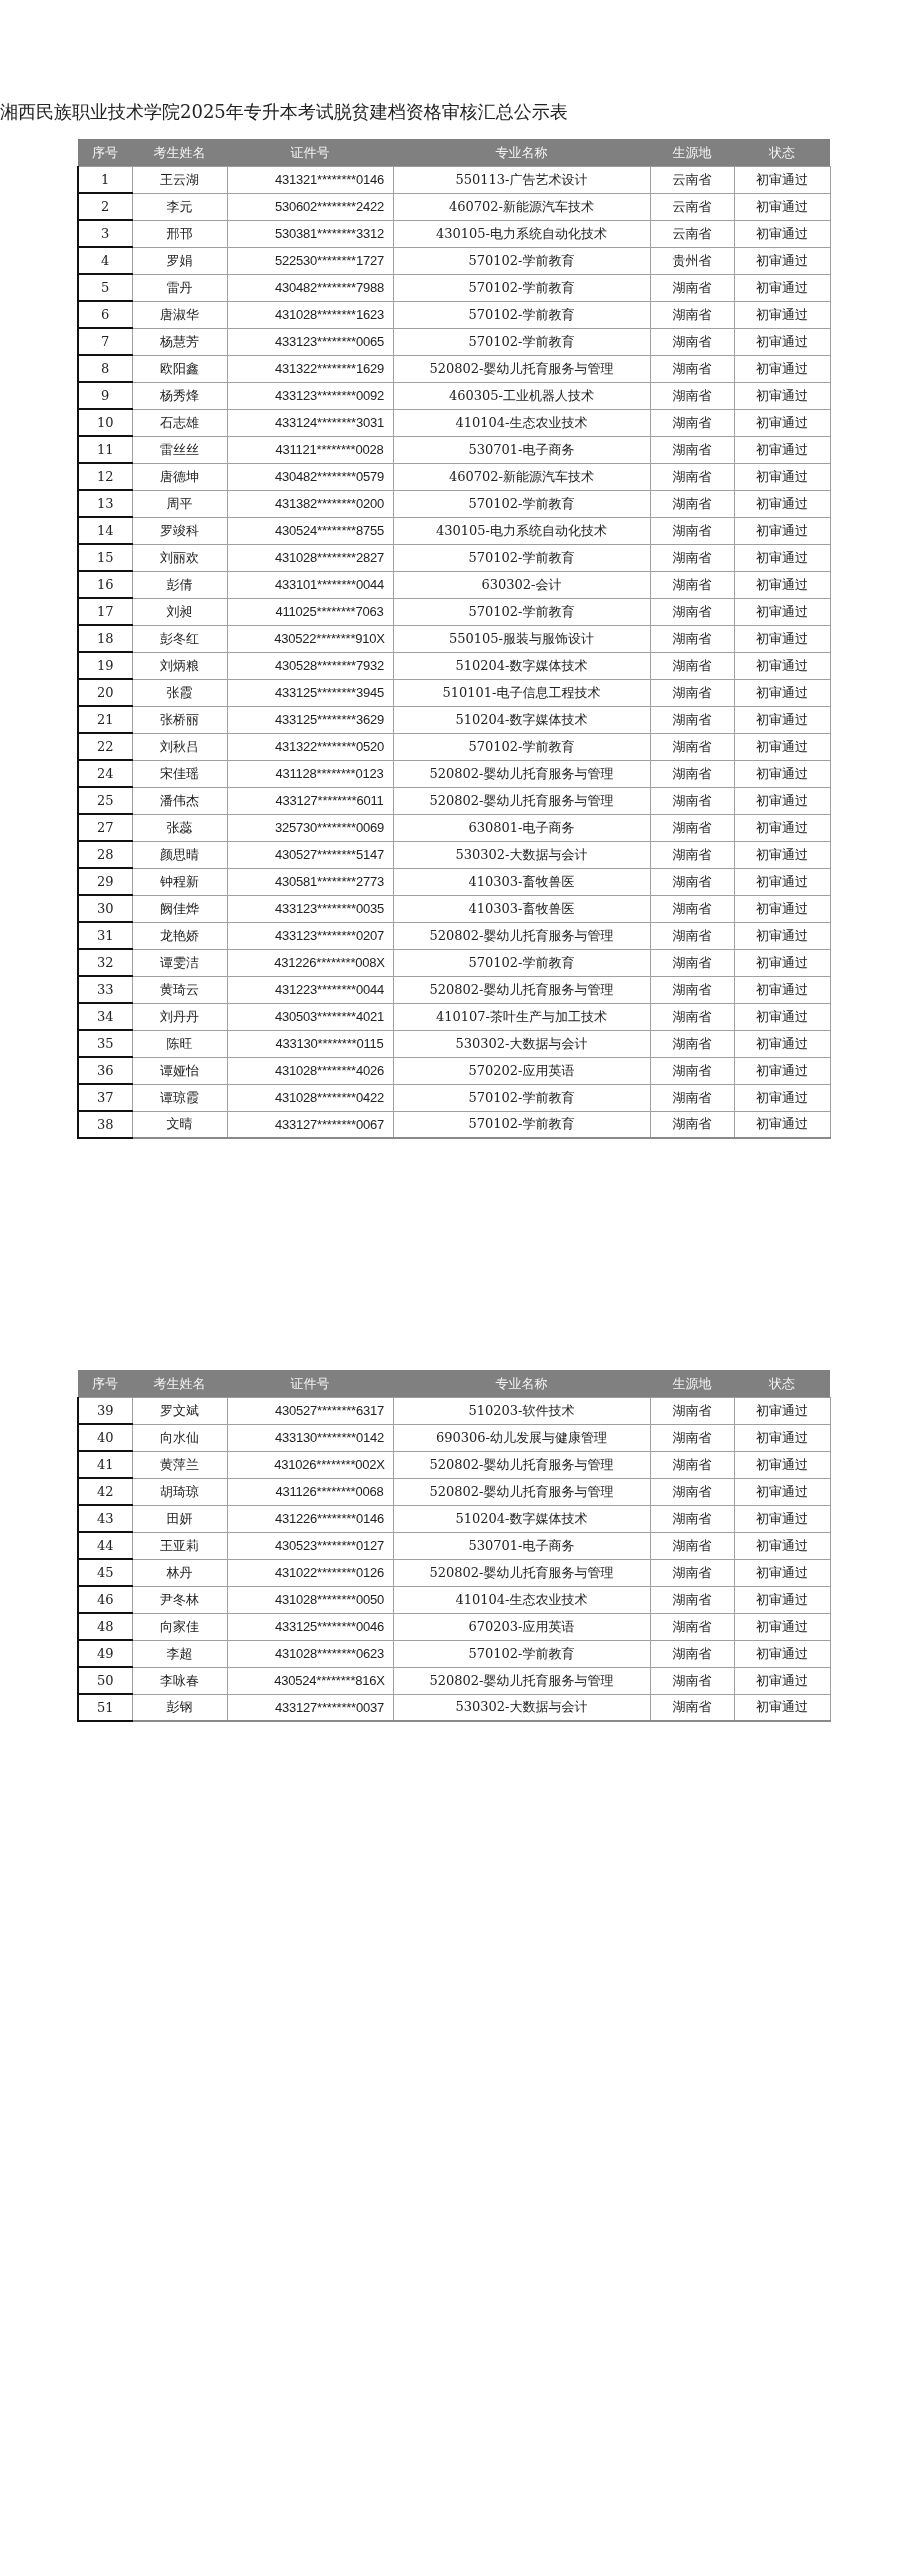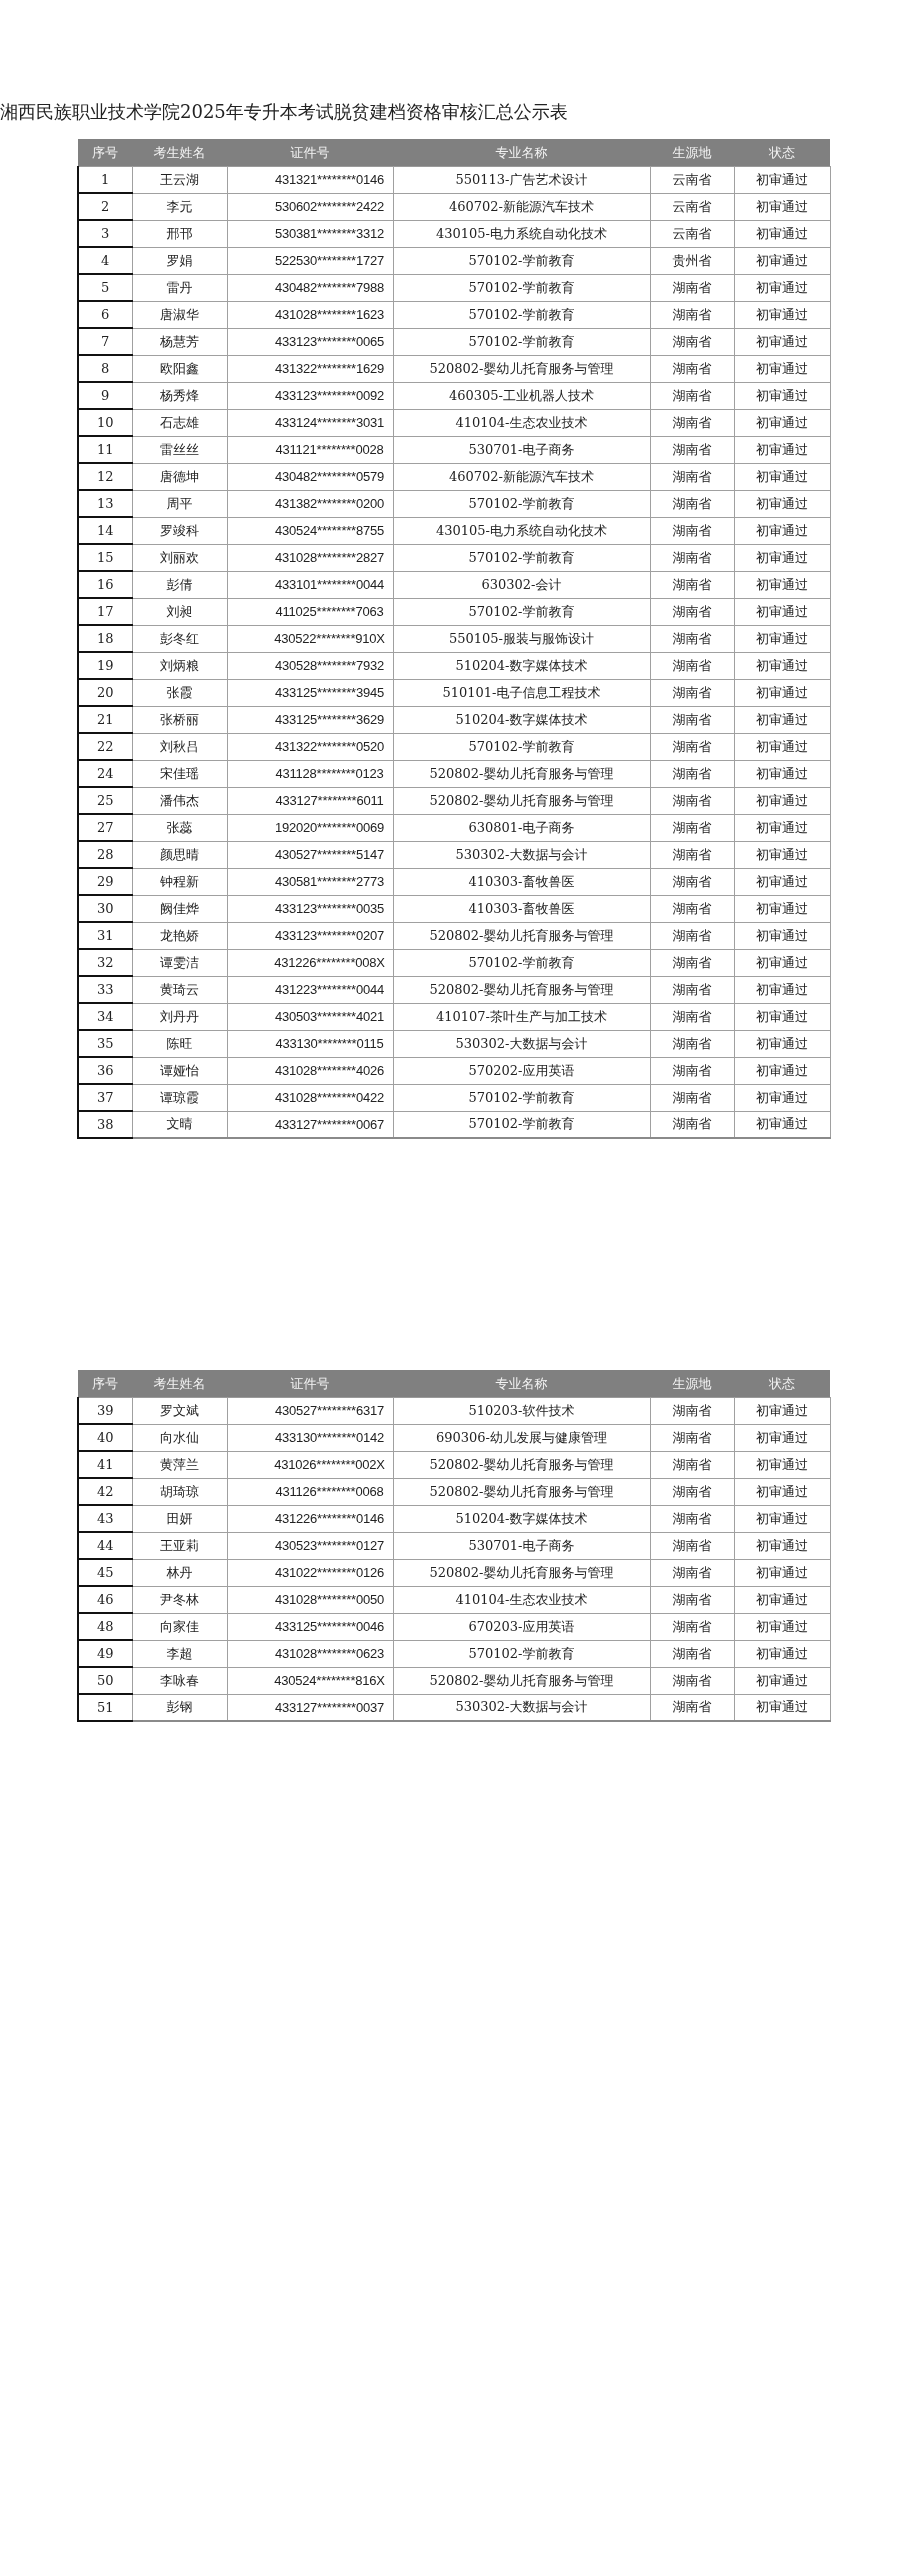--- a/index.html
+++ b/index.html
@@ -240,21 +240,21 @@
         <td class="seq">25</td>
         <td class="name">潘伟杰</td>
         <td class="id">433127********6011</td>
         <td class="major">520802-婴幼儿托育服务与管理</td>
         <td class="origin">湖南省</td>
         <td class="status">初审通过</td>
       </tr>
       <tr>
         <td class="seq">27</td>
         <td class="name">张蕊</td>
-        <td class="id">192020********0069</td>
+        <td class="id">325730********0069</td>
         <td class="major">630801-电子商务</td>
         <td class="origin">湖南省</td>
         <td class="status">初审通过</td>
       </tr>
       <tr>
         <td class="seq">28</td>
         <td class="name">颜思晴</td>
         <td class="id">430527********5147</td>
         <td class="major">530302-大数据与会计</td>
         <td class="origin">湖南省</td>

